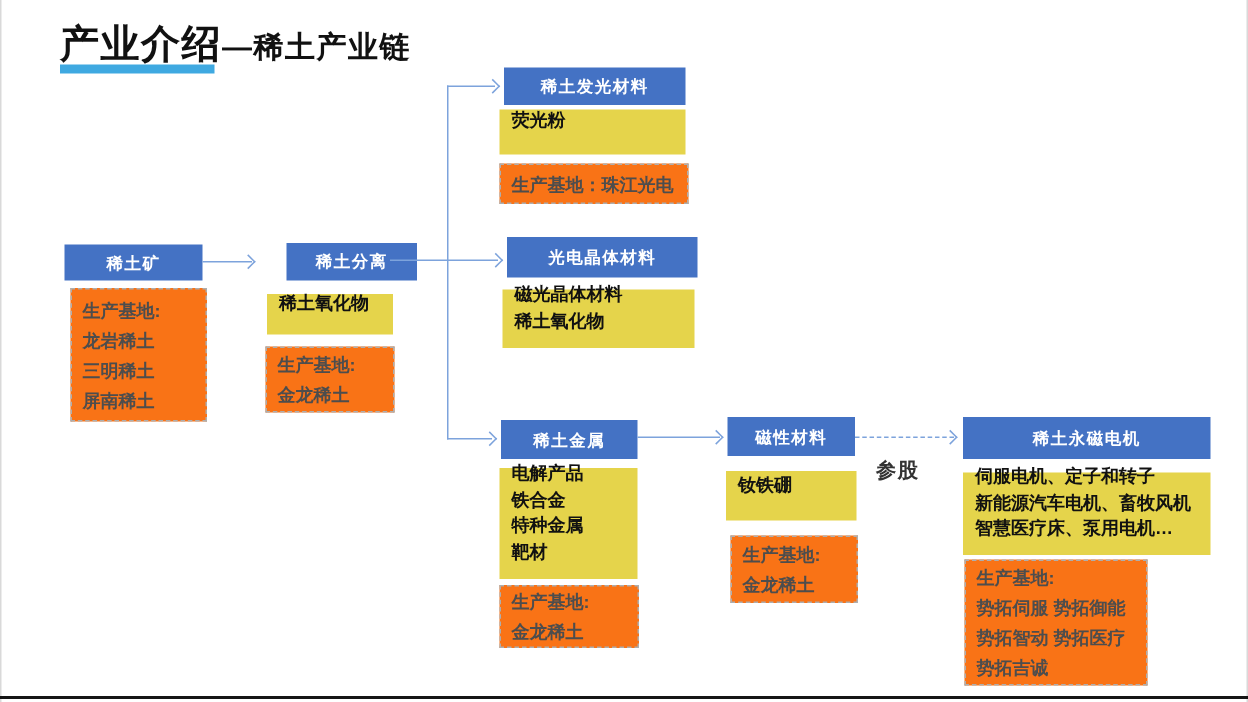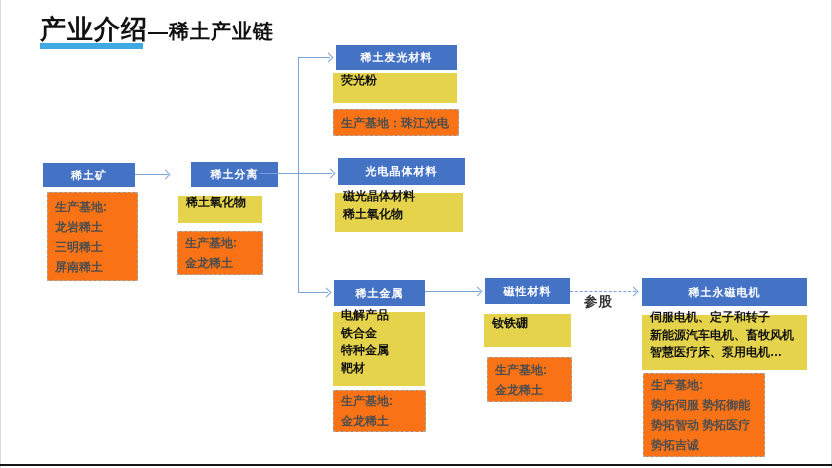--- a/index.html
+++ b/index.html
@@ -121,19 +121,19 @@
   <div class="chev" style="left:325px;top:54px"></div>
 
   <div class="hline" style="left:298px;top:292px;width:30px"></div>
   <div class="chev" style="left:323px;top:289px"></div>
 
   <div class="hline" style="left:425px;top:291px;width:55px"></div>
   <div class="chev" style="left:474px;top:288px"></div>
 
   <div class="hline dashed" style="left:570px;top:291px;width:66px"></div>
   <div class="chev" style="left:630px;top:288px"></div>
-  <div class="equity" style="left:584px;top:293px">参股</div>
+  <div class="equity" style="left:584px;top:305px">参股</div>
 
   <div class="edge" style="left:0"></div>
   <div class="edge" style="left:831px"></div>
   <div class="bottom-rule"></div>
 
 </div>
 
 </body></html>

